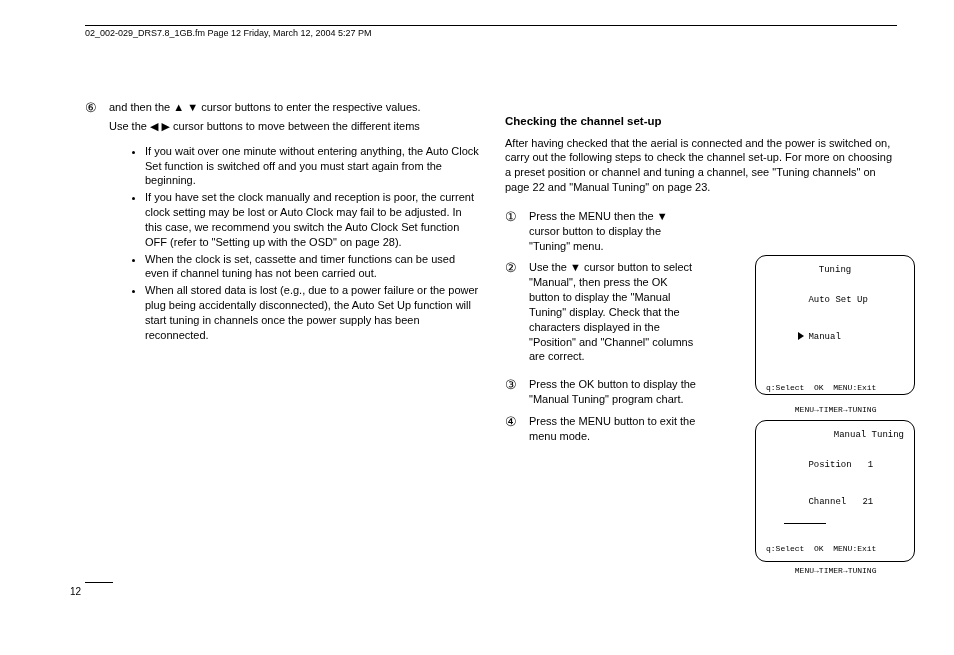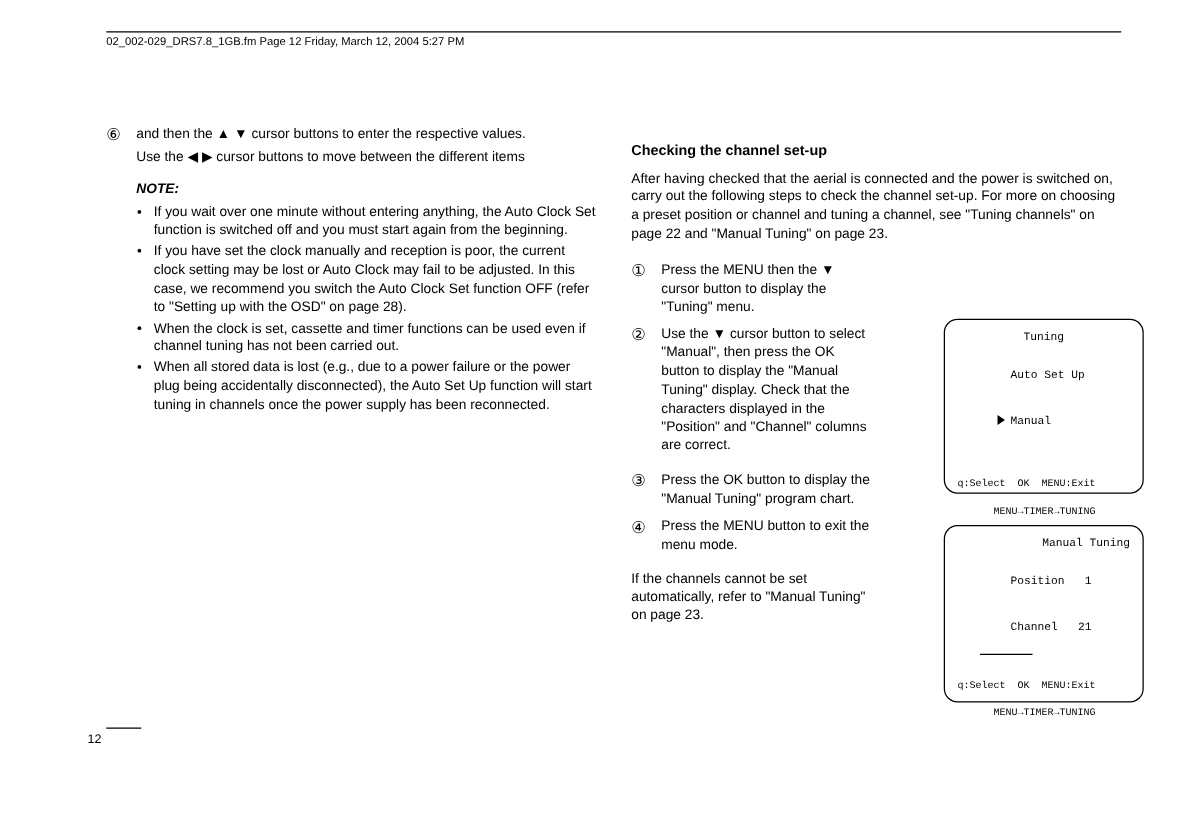--- a/index.html
+++ b/index.html
@@ -40,21 +40,21 @@
   .step-num {
     font-size: 13px;
     margin-right: 8px;
     min-width: 16px;
     line-height: 1.2;
   }
   .step-body { flex: 1; }
   .note { font-style: italic; margin-top: 2px; }
   .notes-block { margin: 6px 0 4px 24px; }
   .notes-block ul { list-style: disc; margin-left: 14px; }
-  .notes-block li { margin-bottom: 2px; line-height: 1.35; }
+  .notes-block li { margin-bottom: 2px; line-height: 1.35; margin-left: 22px; }
   .bold { font-weight: bold; }
   .section-title { font-weight: bold; font-size: 11.5px; margin-top: 14px; margin-bottom: 6px; }
   .glyph { font-family: Arial, sans-serif; }
   .tri { display:inline-block; }
   .col-right-inner { width: 195px; }
   .screen-box {
     border: 1.2px solid #000;
     border-radius: 11px;
     position: absolute;
     width: 160px;
@@ -93,21 +93,20 @@
       <p>
         <span>Use the </span>
         <span class="glyph tri">◀</span>
         <span class="glyph tri">▶</span>
         <span> cursor buttons to move between the different items</span>
       </p>
     </div>
   </div>
 
   <div class="notes-block">
-    <p class="note bold">NOTE:</p>
     <ul>
       <li>If you wait over one minute without entering anything, the Auto Clock Set function is switched off and you must start again from the beginning.</li>
       <li>If you have set the clock manually and reception is poor, the current clock setting may be lost or Auto Clock may fail to be adjusted. In this case, we recommend you switch the Auto Clock Set function OFF (refer to "Setting up with the OSD" on page 28).</li>
       <li>When the clock is set, cassette and timer functions can be used even if channel tuning has not been carried out.</li>
       <li>When all stored data is lost (e.g., due to a power failure or the power plug being accidentally disconnected), the Auto Set Up function will start tuning in channels once the power supply has been reconnected.</li>
     </ul>
   </div>
 </div>
 
 <div class="col col-right">
@@ -148,21 +147,20 @@
     </div>
   </div>
 
   <div class="step col-right-inner">
     <span class="step-num">④</span>
     <div class="step-body">
       <p>Press the MENU button to exit the menu mode.</p>
     </div>
   </div>
 
-  <p class="col-right-inner" style="margin-top:8px;">If the channels cannot be set automatically, refer to "Manual Tuning" on page 23.</p>
 
   <div class="screen-box screen1">
     <div class="screen-line" style="text-align:center; margin-bottom:6px;">Tuning</div>
     <div class="screen-line">
       <span style="display:inline-block;width:10px;"></span><span>Auto Set Up</span>
     </div>
     <div class="screen-line">
       <span class="screen-pointer"></span><span>Manual</span>
     </div>
     <div style="height:28px;"></div>

